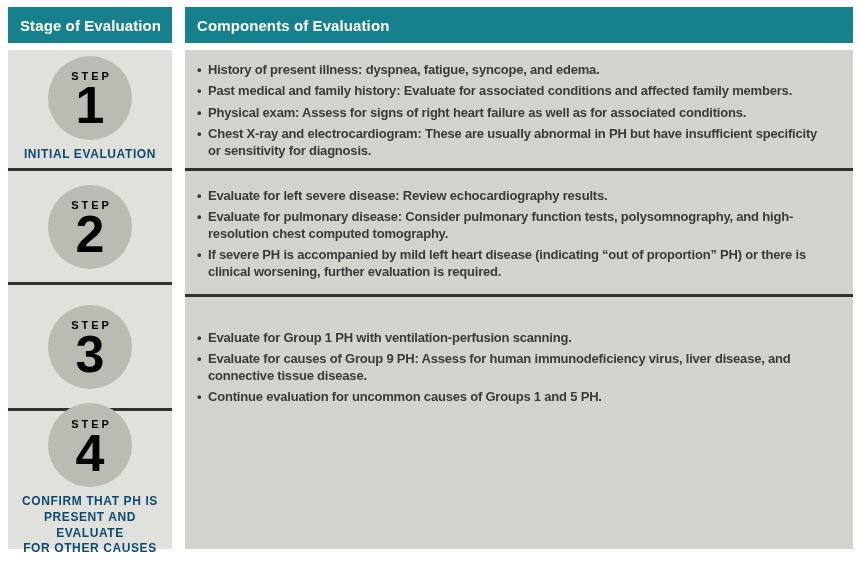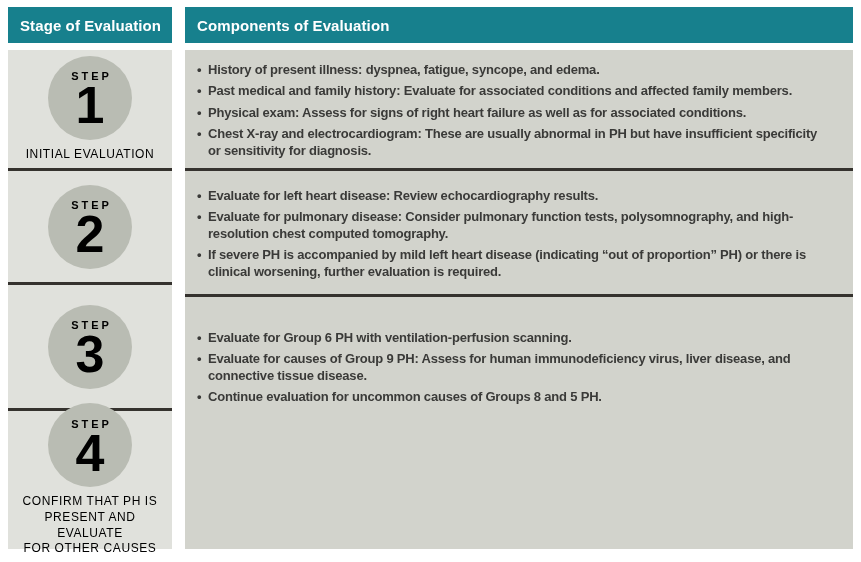--- a/index.html
+++ b/index.html
@@ -70,23 +70,23 @@
     line-height: 1;
     margin-top: 6px;
   }
   .step-number {
     font-size: 52px;
     font-weight: bold;
     line-height: 0.92;
   }
   .stage-label {
     margin-top: 7px;
-    color: #000000;
+    color: #0c4a6e;
     font-size: 12px;
-    font-weight: normal;
+    font-weight: bold;
     letter-spacing: 0.6px;
     text-align: center;
     line-height: 1.3;
     white-space: pre-line;
   }
   ul.bullets { list-style: none; }
   ul.bullets li {
     position: relative;
     padding-left: 11px;
     font-size: 13px;
@@ -157,29 +157,29 @@
         <li>History of present illness: dyspnea, fatigue, syncope, and edema.</li>
         <li>Past medical and family history: Evaluate for associated conditions and affected family members.</li>
         <li>Physical exam: Assess for signs of right heart failure as well as for associated conditions.</li>
         <li>Chest X-ray and electrocardiogram: These are usually abnormal in PH but have insufficient specificity or sensitivity for diagnosis.</li>
       </ul>
     </div>
 
 
     <div class="comp-cell row-h3 divided">
       <ul class="bullets">
-        <li>Evaluate for left heart disease: Review echocardiography results.</li>
+        <li>Evaluate for left severe disease: Review echocardiography results.</li>
         <li>Evaluate for pulmonary disease: Consider pulmonary function tests, polysomnography, and high-resolution chest computed tomography.</li>
         <li>If severe PH is accompanied by mild left heart disease (indicating “out of proportion” PH) or there is clinical worsening, further evaluation is required.</li>
       </ul>
     </div>
 
     <div class="comp-cell row-h4 divided">
       <ul class="bullets">
-        <li>Evaluate for Group 6 PH with ventilation-perfusion scanning.</li>
+        <li>Evaluate for Group 1 PH with ventilation-perfusion scanning.</li>
         <li>Evaluate for causes of Group 9 PH: Assess for human immunodeficiency virus, liver disease, and connective tissue disease.</li>
-        <li>Continue evaluation for uncommon causes of Groups 8 and 5 PH.</li>
+        <li>Continue evaluation for uncommon causes of Groups 1 and 5 PH.</li>
       </ul>
     </div>
 
   </div>
 
 </div>
 
 </body></html>

